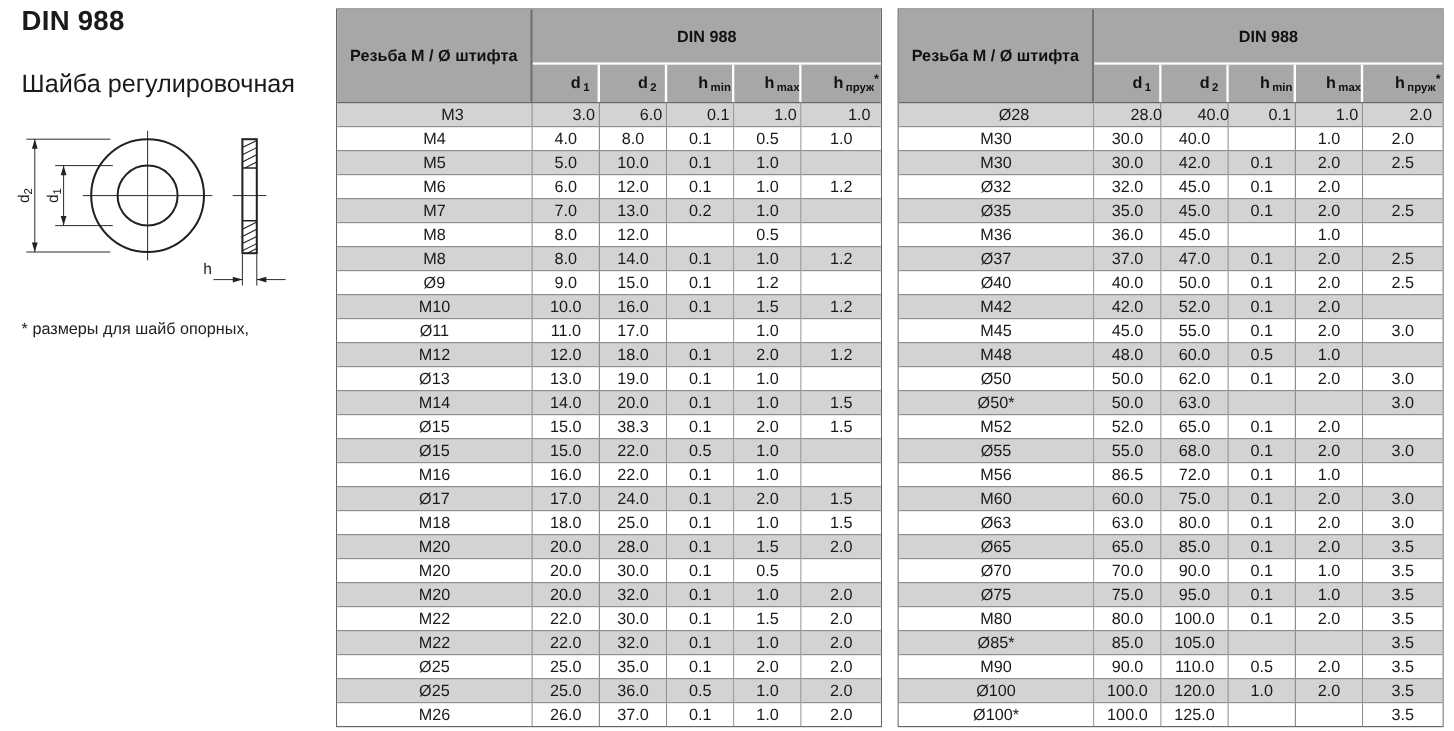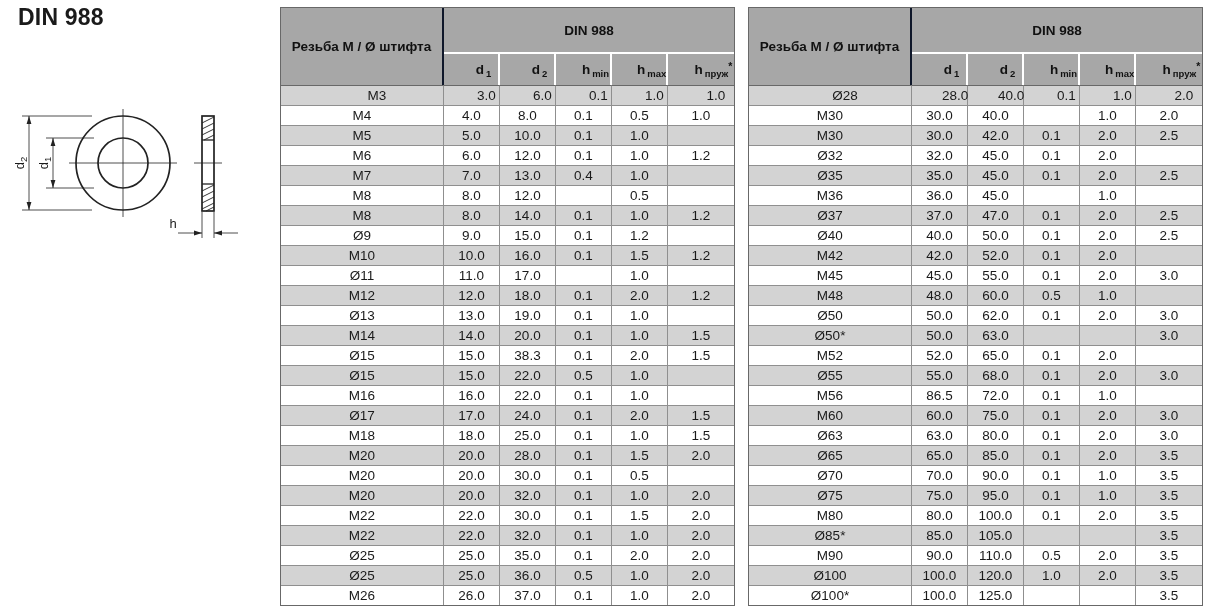--- a/index.html
+++ b/index.html
@@ -23,39 +23,40 @@
   
   .tbl-wrap{position:absolute;top:7px;width:455px;border:1px solid var(--border-dark);background:#fff;}
   .t1{left:280px;}
   .t2{left:748px;}
   table{border-collapse:separate;border-spacing:0;table-layout:fixed;width:453px;}
   col.c-name{width:163px;}
   col.c-num{width:56px;}
   col.c-last{width:66px;}
   th{background:var(--header-bg);font-size:13.5px;font-weight:bold;text-align:center;
      vertical-align:middle;color:#111;}
-  th.name-col{border-right:2px solid #0f172a;font-size:13.5px;}
+  th.name-col{border-right:2px solid #737373;font-size:13.5px;}
   th.group{height:46px;border-bottom:2px solid #fff;}
   tr.subhead th{height:31px;border-right:2px solid #fff;padding-left:25px;}
   tr.subhead th:last-child{border-right:none;}
   td{height:20px;font-size:13.5px;text-align:center;vertical-align:middle;
      border-top:1px solid var(--border-cell);border-right:1px solid var(--border-cell);
      background:#fff;white-space:nowrap;}
   td:last-child{border-right:none;}
   tbody tr:first-child td{border-top:1px solid var(--border-dark);padding-left:30px;}
   tr.shade td{background:var(--row-shade);}
   .sb{font-size:9.5px;vertical-align:-3px;margin-left:2px;}
   .sp{font-size:10.5px;vertical-align:4px;}
 </style>
 </head>
 <body>
 
 <div class="page">
 
   <div class="title">DIN 988</div>
+  <div class="subtitle">Шайба регулировочная</div>
 
   <svg class="drawing" width="255" height="162" viewBox="0 0 255 162">
     <g stroke="#222" fill="none">
 
       <circle cx="117" cy="63" r="47" stroke-width="1.7"></circle>
       <circle cx="117" cy="63" r="25" stroke-width="1.7"></circle>
 
       <line x1="117" y1="9" x2="117" y2="117" stroke-width="0.8"></line>
       <line x1="63" y1="63" x2="171" y2="63" stroke-width="0.8"></line>
 
@@ -95,20 +96,21 @@
       <polygon points="208,133 216,130.6 216,135.4" fill="#222" stroke="none"></polygon>
     </g>
     <g fill="#1a1a1a" font-size="13" stroke="none">
       <text transform="rotate(-90 14 63)" x="14" y="67" text-anchor="middle"><tspan>d</tspan><tspan font-size="9.5" dy="3">2</tspan></text>
       <text transform="rotate(-90 38 63)" x="38" y="67" text-anchor="middle"><tspan>d</tspan><tspan font-size="9.5" dy="3">1</tspan></text>
       <text x="167" y="128" text-anchor="middle">h</text>
     </g>
   </svg>
 
   <div class="note">
+    <div>* размеры для шайб опорных,</div>
   </div>
 
   <div class="tbl-wrap t1">
     <table>
       <colgroup>
         <col class="c-name">
           <col class="c-num">
           <col class="c-num">
         <col class="c-num">
           <col class="c-num">
@@ -157,21 +159,21 @@
             <td>6.0</td>
             <td>12.0</td>
             <td>0.1</td>
             <td>1.0</td>
             <td>1.2</td>
           </tr>
           <tr class="shade">
             <td>M7</td>
             <td>7.0</td>
             <td>13.0</td>
-            <td>0.4</td>
+            <td>0.2</td>
             <td>1.0</td>
             <td></td>
           </tr>
           <tr>
             <td>M8</td>
             <td>8.0</td>
             <td>12.0</td>
             <td></td>
             <td>0.5</td>
             <td></td>

